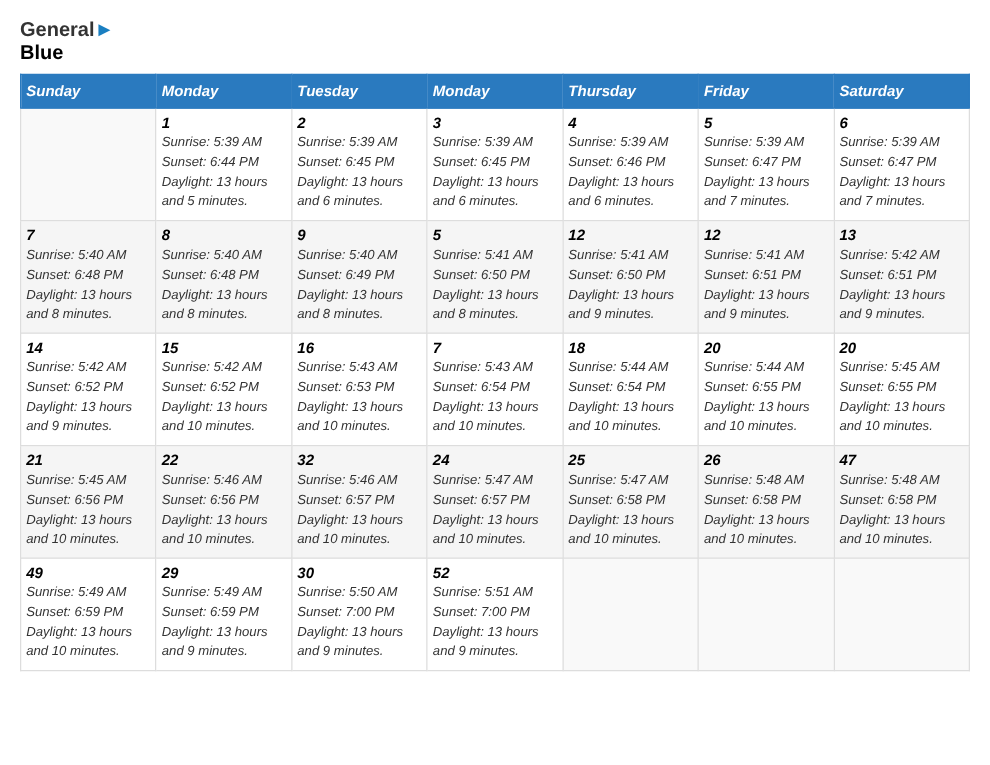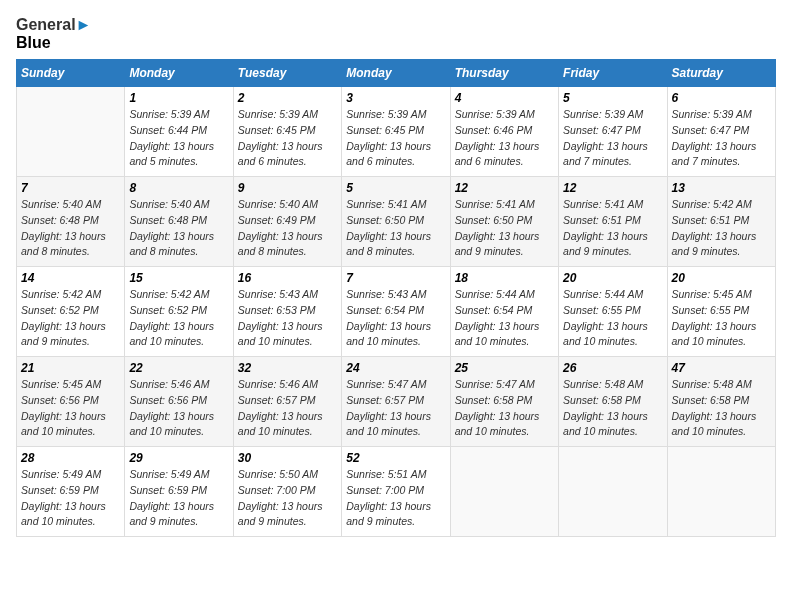--- a/index.html
+++ b/index.html
@@ -222,21 +222,21 @@
           <span class="day-num">26</span>
           <div class="day-info">Sunrise: 5:48 AM<br>Sunset: 6:58 PM<br>Daylight: 13 hours<br>and 10 minutes.</div>
         </td>
         <td>
           <span class="day-num">47</span>
           <div class="day-info">Sunrise: 5:48 AM<br>Sunset: 6:58 PM<br>Daylight: 13 hours<br>and 10 minutes.</div>
         </td>
       </tr>
       <tr>
         <td>
-          <span class="day-num">28</span>
+          <span class="day-num">49</span>
           <div class="day-info">Sunrise: 5:49 AM<br>Sunset: 6:59 PM<br>Daylight: 13 hours<br>and 10 minutes.</div>
         </td>
         <td>
           <span class="day-num">29</span>
           <div class="day-info">Sunrise: 5:49 AM<br>Sunset: 6:59 PM<br>Daylight: 13 hours<br>and 9 minutes.</div>
         </td>
         <td>
           <span class="day-num">30</span>
           <div class="day-info">Sunrise: 5:50 AM<br>Sunset: 7:00 PM<br>Daylight: 13 hours<br>and 9 minutes.</div>
         </td>

